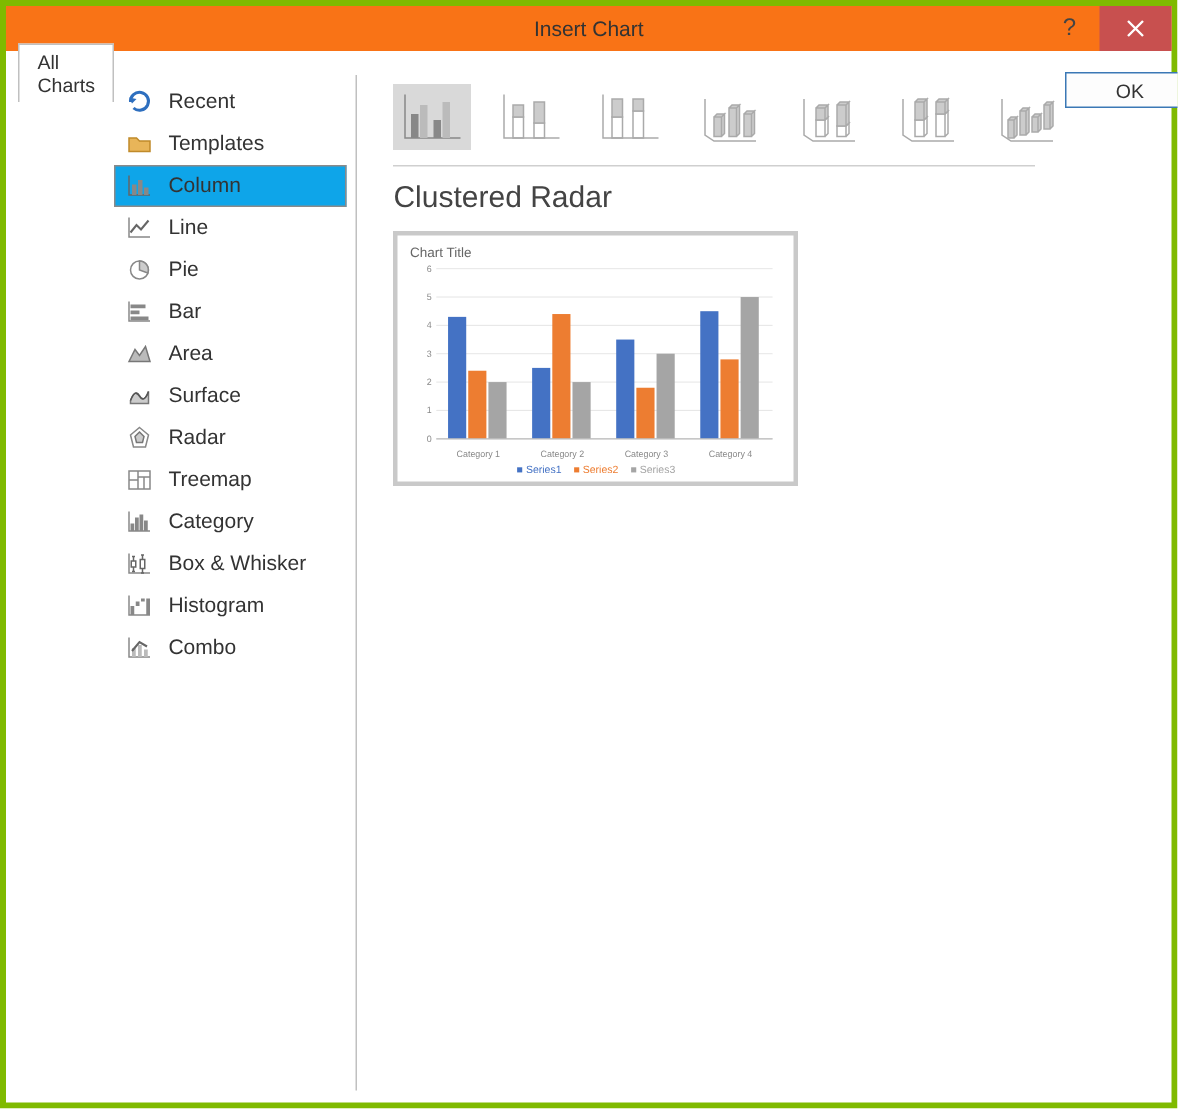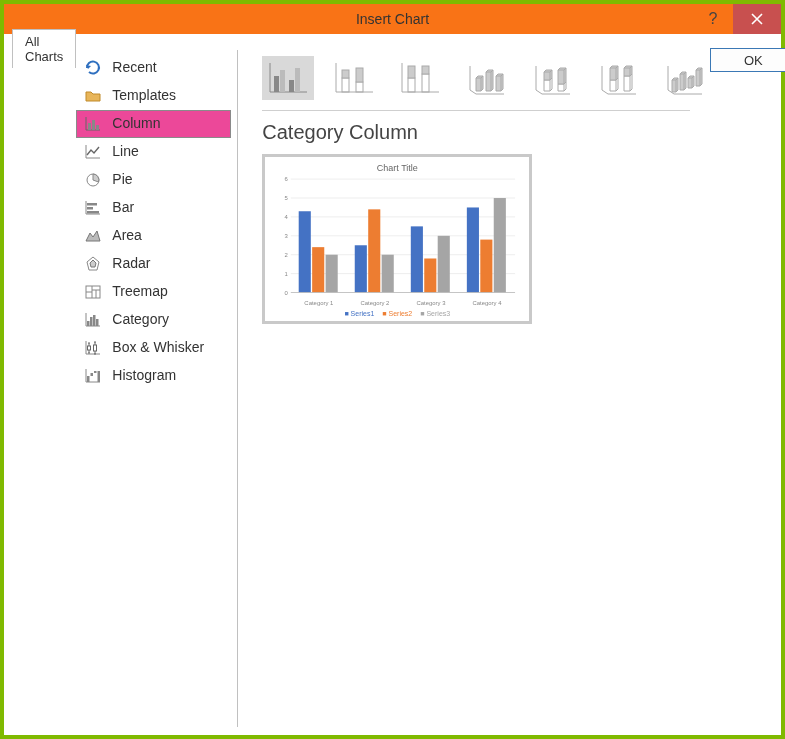--- a/index.html
+++ b/index.html
@@ -94,21 +94,21 @@
   }
   .sidebar-item {
     display: flex;
     gap: 10px;
     padding: 5px 8px;
     color: #333;
     cursor: pointer;
     font-size: 14px;
   }
   .sidebar-item.selected {
-    background: #ec4899;
+    background: #0ea5e9;
     border: 1px solid #8a8a8a;
     padding: 4px 7px;
   }
   .sidebar-ico {
     width: 18px;
     height: 18px;
     display: flex;
     align-items: center;
     justify-content: center;
     flex-shrink: 0;
@@ -147,21 +147,20 @@
     margin-bottom: 10px;
   }
   .preview-box {
     width: 270px;
     height: 170px;
     border: 3px solid #c9c9c9;
     background: #fff;
     padding: 6px 8px 4px 8px;
     display: flex;
     flex-direction: column;
-    align-items: center;
   }
   .preview-box .ptitle {
     font-size: 9px;
     color: #666;
     margin-bottom: 2px;
   }
   .chart-area {
     width: 100%;
     flex: 1;
     position: relative;
@@ -281,20 +280,29 @@
           <span class="sidebar-ico">
               <svg width="18" height="18" viewBox="0 0 18 18">
                 <path d="M2 14 L6 6 L9 10 L13 4 L16 14 Z" fill="#bbb" stroke="#777"></path>
               </svg>
             </span>
           <span>Area</span>
         </div>
         <div class="sidebar-item">
           <span class="sidebar-ico">
               <svg width="18" height="18" viewBox="0 0 18 18">
+                <path d="M3 12 Q6 4 9 9 T15 6 L15 14 L3 14 Z" fill="#ccc" stroke="#777"></path>
+                <path d="M3 12 Q6 4 9 9 T15 6" stroke="#555" fill="none"></path>
+              </svg>
+            </span>
+          <span>Surface</span>
+        </div>
+        <div class="sidebar-item">
+          <span class="sidebar-ico">
+              <svg width="18" height="18" viewBox="0 0 18 18">
                 <path d="M9 2 L15 7 L13 15 L5 15 L3 7 Z" fill="none" stroke="#888"></path>
                 <path d="M9 5 L12 8 L11 12 L7 12 L6 8 Z" fill="#ccc" stroke="#777"></path>
               </svg>
             </span>
           <span>Radar</span>
         </div>
         <div class="sidebar-item">
           <span class="sidebar-ico">
               <svg width="18" height="18" viewBox="0 0 18 18">
                 <rect x="2" y="3" width="14" height="12" fill="none" stroke="#888"></rect>
@@ -331,20 +339,32 @@
           <span class="sidebar-ico">
               <svg width="18" height="18" viewBox="0 0 18 18">
                 <path d="M2 2 v13 h14" stroke="#888" fill="none"></path>
                 <rect x="3" y="9" width="2.5" height="6" fill="#888"></rect>
                 <rect x="6.5" y="6" width="2.5" height="3" fill="#888"></rect>
                 <rect x="10" y="4" width="2.5" height="2" fill="#888"></rect>
                 <rect x="13.5" y="4" width="2.5" height="11" fill="#888"></rect>
               </svg>
             </span>
           <span>Histogram</span>
+        </div>
+        <div class="sidebar-item">
+          <span class="sidebar-ico">
+              <svg width="18" height="18" viewBox="0 0 18 18">
+                <path d="M2 2 v13 h14" stroke="#888" fill="none"></path>
+                <rect x="4" y="9" width="2.5" height="6" fill="#bbb"></rect>
+                <rect x="8" y="7" width="2.5" height="8" fill="#bbb"></rect>
+                <rect x="12" y="10" width="2.5" height="5" fill="#bbb"></rect>
+                <path d="M4 11 L9 5 L14 8" stroke="#666" fill="none" stroke-width="1.4"></path>
+              </svg>
+            </span>
+          <span>Combo</span>
         </div>
       </div>
 
       <div class="main">
         <div class="subtype-strip">
           <div class="subtype selected">
             <svg width="44" height="36" viewBox="0 0 44 36">
                 <path d="M4 3 v29 h37" stroke="#888" fill="none"></path>
                 <rect x="8" y="16" width="5" height="16" fill="#888"></rect>
                 <rect x="14" y="10" width="5" height="22" fill="#bbb"></rect>
@@ -400,21 +420,21 @@
             <svg width="44" height="36" viewBox="0 0 44 36">
                 <path d="M6 6 v24 l6 4 h28" stroke="#aaa" fill="none"></path>
                 <path d="M10 20 h4 v12 h-4 z M10 20 l2 -2 h4 l-2 2 M14 20 l2 -2 v12 l-2 2" fill="#ccc" stroke="#aaa"></path>
                 <path d="M18 14 h4 v16 h-4 z M18 14 l2 -2 h4 l-2 2 M22 14 l2 -2 v16 l-2 2" fill="#ccc" stroke="#aaa"></path>
                 <path d="M26 18 h4 v10 h-4 z M26 18 l2 -2 h4 l-2 2 M30 18 l2 -2 v10 l-2 2" fill="#ccc" stroke="#aaa"></path>
                 <path d="M34 10 h4 v16 h-4 z M34 10 l2 -2 h4 l-2 2 M38 10 l2 -2 v16 l-2 2" fill="#ccc" stroke="#aaa"></path>
               </svg>
           </div>
         </div>
         <div class="divider"></div>
-        <div class="chart-title">Category Column</div>
+        <div class="chart-title">Clustered Radar</div>
 
         <div class="preview-box">
           <div class="ptitle">Chart Title</div>
           <div class="chart-area">
             <svg id="chart-svg" width="100%" height="100%" viewBox="0 0 250 130" preserveAspectRatio="none">
                 <line x1="18" y1="114" x2="244" y2="114" stroke="#ddd" stroke-width="0.5"></line>
                 <text x="15" y="116" font-size="6" fill="#888" text-anchor="end">0</text>
                 <line x1="18" y1="95.66666666666667" x2="244" y2="95.66666666666667" stroke="#ddd" stroke-width="0.5"></line>
                 <text x="15" y="97.66666666666667" font-size="6" fill="#888" text-anchor="end">1</text>
                 <line x1="18" y1="77.33333333333334" x2="244" y2="77.33333333333334" stroke="#ddd" stroke-width="0.5"></line>

